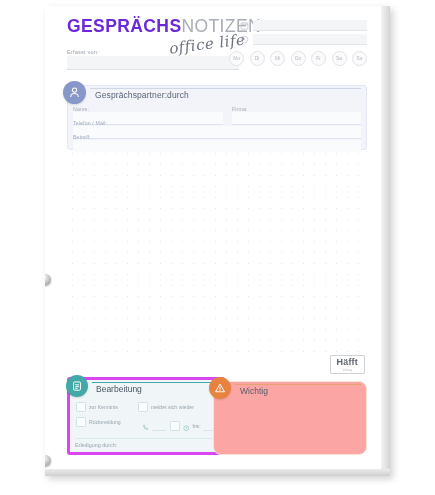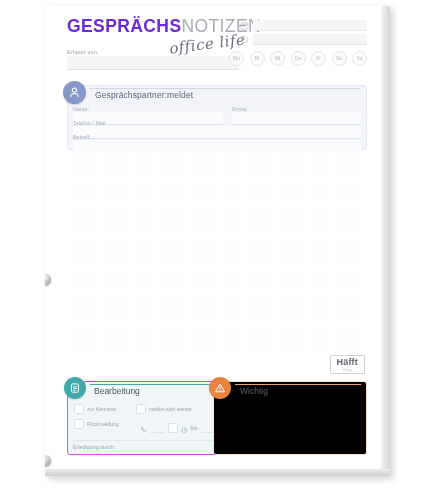--- a/index.html
+++ b/index.html
@@ -88,40 +88,40 @@
     background:#8797c9;display:flex;align-items:center;justify-content:center;
     box-shadow:0 1px 2px rgba(0,0,0,.12);
   }
   #partner-title{position:absolute;left:27px;top:4px;font-size:8.5px;color:#5b6477;letter-spacing:.1px;}
   #partner-title-rule{position:absolute;left:22px;top:2px;right:5px;height:1px;background:#cfd6e6;}
   .p-field{position:absolute;height:12px;background:#fafbfd;border-bottom:1px solid #dfe4f0;}
   .p-label{position:absolute;font-size:5.2px;color:#a4abbb;letter-spacing:.15px;}
   
   #bearbeitung{
     position:absolute;left:22px;bottom:14px;width:152px;height:72px;
-    background:#f0f6f7;border:1px solid #d946ef;border-radius:3px;text-decoration:underline;
+    background:#f0f6f7;border:3px solid #d946ef;border-radius:3px;text-decoration:underline;
   }
   #bearb-icon{
     position:absolute;left:-4px;top:-5px;width:22px;height:22px;border-radius:50%;
     background:#43a9a8;display:flex;align-items:center;justify-content:center;
     box-shadow:0 1px 2px rgba(0,0,0,.12);
   }
   #bearb-rule{position:absolute;left:22px;top:2px;right:5px;height:1px;background:#43a9a8;}
   #bearb-title{position:absolute;left:26px;top:4px;font-size:8.5px;color:#4a5560;}
   .cb-row{position:absolute;display:flex;align-items:center;}
   .cbox{width:8px;height:8px;border:1px solid #d3e2e4;background:#fafdfd;border-radius:1.5px;flex:none;}
   .cb-text{font-size:5.2px;color:#99a4ad;margin-left:3px;white-space:nowrap;}
   .cb-line{flex:none;height:8px;border-bottom:1px solid #d9e5e7;}
   #erledigung{
     position:absolute;left:5px;bottom:4px;right:5px;
     font-size:5.4px;color:#9aa6b0;border-top:1px solid #dceaec;padding-top:3px;
   }
   #wichtig{
     position:absolute;right:14px;bottom:14px;width:152px;height:72px;
-    background:#000000;border:1px solid #f6e3d2;border-radius:3px;
+    background:#fca5a5;border:1px solid #f6e3d2;border-radius:8px;
   }
   #wichtig-icon{
     position:absolute;left:-5px;top:-5px;width:22px;height:22px;border-radius:50%;
     background:#e8833f;display:flex;align-items:center;justify-content:center;
     box-shadow:0 1px 2px rgba(0,0,0,.12);
   }
   #wichtig-rule{position:absolute;left:21px;top:2px;right:5px;height:1px;background:#e8a271;}
   #wichtig-title{position:absolute;left:26px;top:4px;font-size:8.5px;color:#55606b;}
   
   #logo{
@@ -187,21 +187,21 @@
     </div>
 
     <div id="partner-card">
       <div id="partner-title-rule"></div>
       <div id="partner-icon">
         <svg width="13" height="13" viewBox="0 0 16 16" fill="none" stroke="#ffffff" stroke-width="1.3">
           <circle cx="8" cy="5" r="2.6"></circle>
             <path d="M3.3 13.4c0-2.6 2.1-4.2 4.7-4.2s4.7 1.6 4.7 4.2"></path>
         </svg>
       </div>
-      <div id="partner-title">Gesprächspartner:meldet</div>
+      <div id="partner-title">Gesprächspartner:durch</div>
 
       <div class="p-label" style="left:5px;top:20px;">Name:</div>
       <div class="p-field" style="left:5px;top:26px;width:150px;"></div>
 
       <div class="p-label" style="left:164px;top:20px;">Firma:</div>
       <div class="p-field" style="left:164px;top:26px;right:5px;"></div>
 
       <div class="p-label" style="left:5px;top:34px;">Telefon / Mail:</div>
       <div class="p-field" style="left:5px;top:40px;right:5px;"></div>
 

